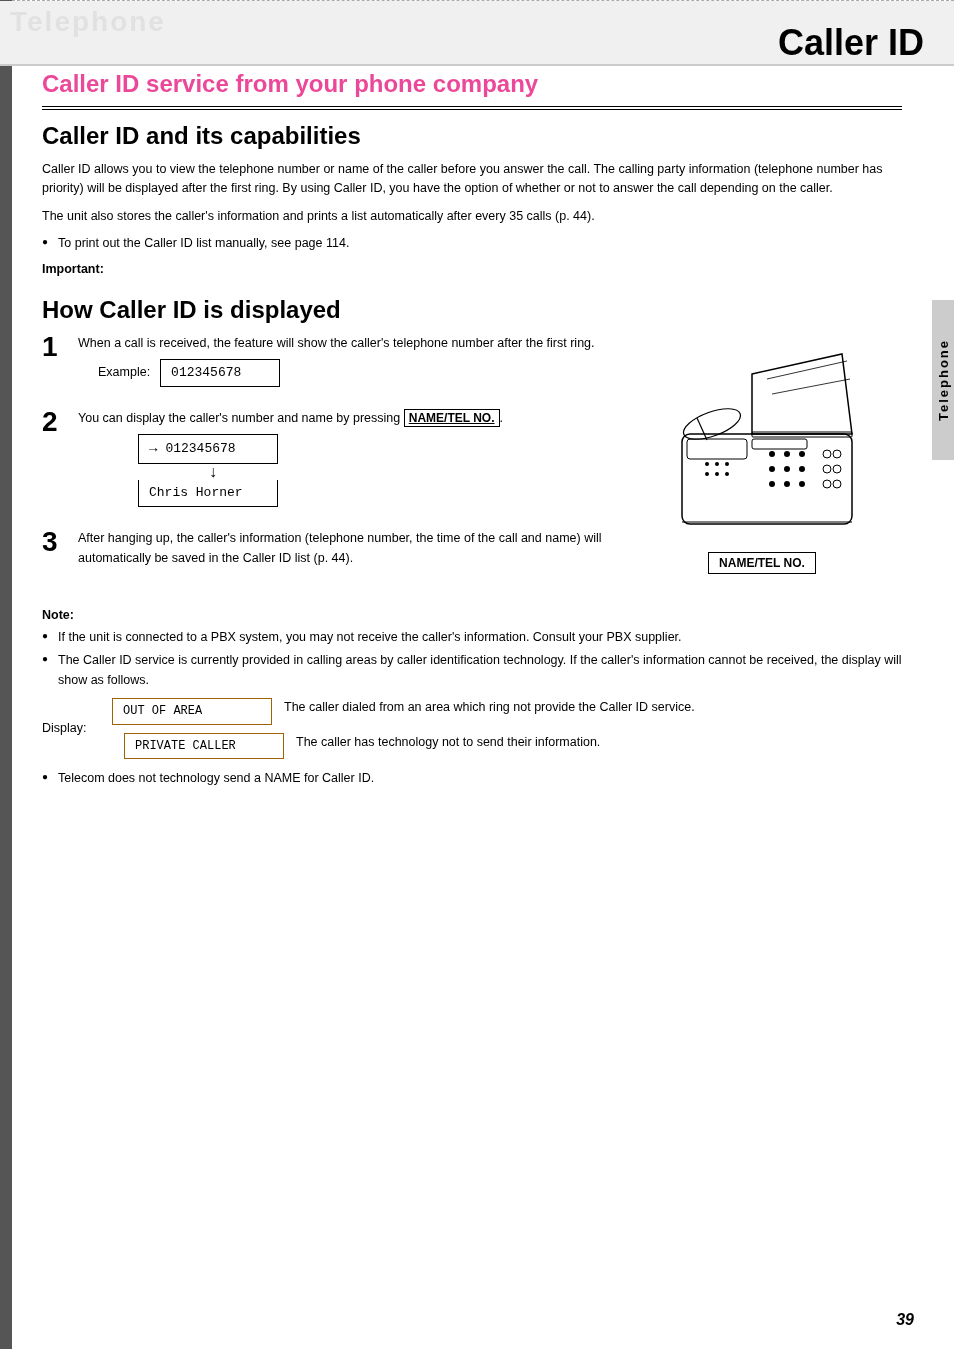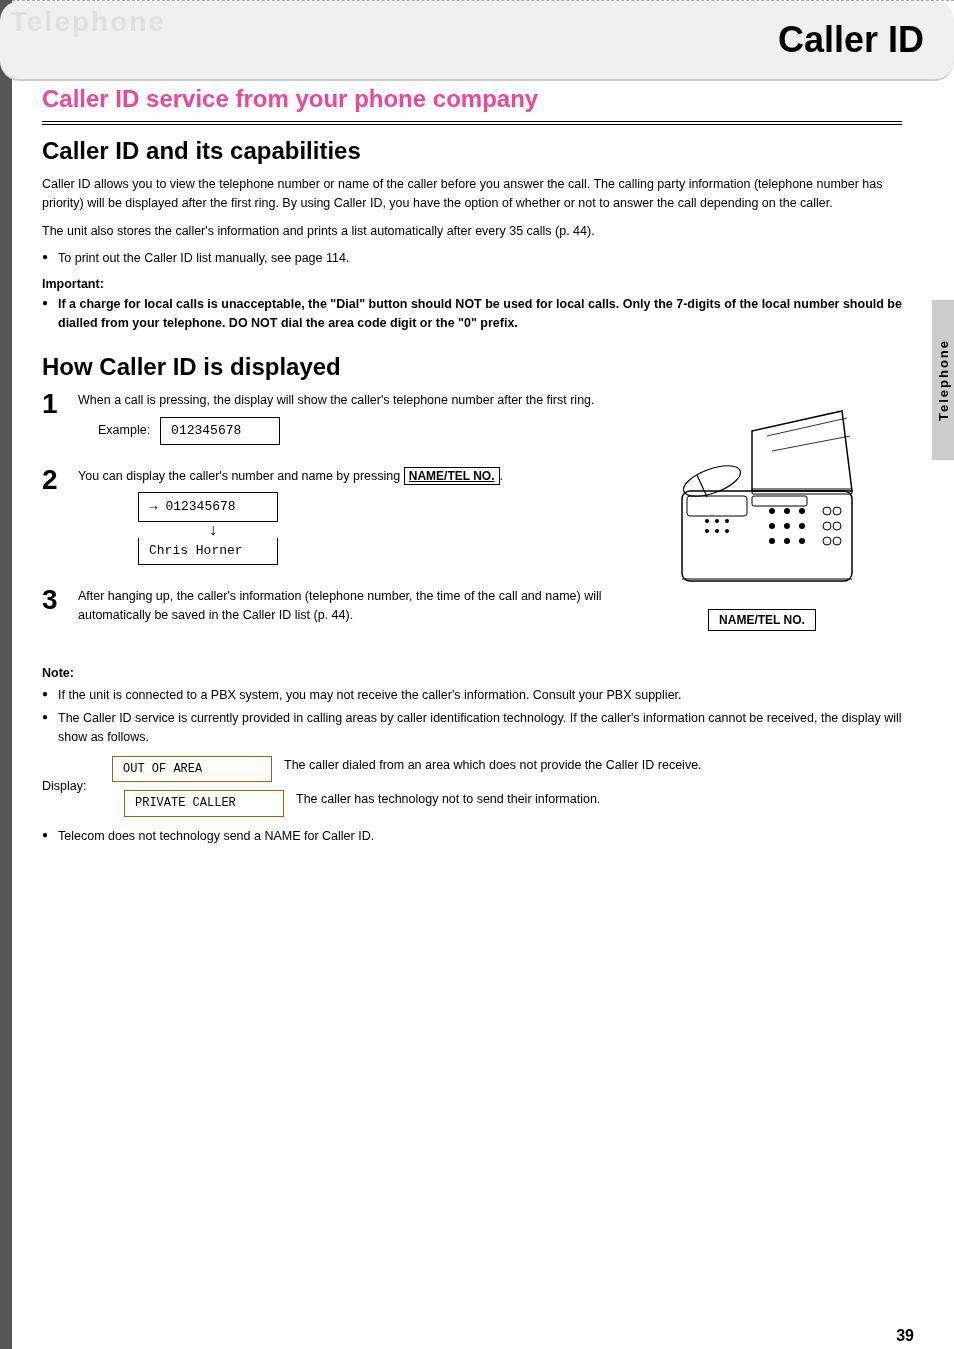--- a/index.html
+++ b/index.html
@@ -18,27 +18,26 @@
       min-height: 1349px;
       background: #fff;
       position: relative;
       padding: 0;
     }
 
     
     .header-bar {
       position: relative;
       width: 100%;
-      height: 80px;
+      height: 65px;
       background: #f0f0f0;
       border-bottom: 2px solid #ccc;
       display: flex;
-      align-items: center;
+      align-items: flex-end;
       justify-content: flex-end;
-      border-radius: 20px;
     }
 
     .header-bg-text {
       position: absolute;
       left: 10px;
       top: 5px;
       font-size: 28px;
       color: #ccc;
       letter-spacing: 2px;
       font-weight: bold;
@@ -320,25 +319,26 @@
 
     .display-description {
       font-size: 12.5px;
       line-height: 1.55;
       flex: 1;
     }
 
     
     .page-number {
       position: absolute;
-      bottom: 4px;
+      bottom: 20px;
       right: 40px;
       font-size: 16px;
       font-weight: bold;
       color: #000;
+      font-style: italic;
     }
 
     
     .top-dashed-line {
       border-top: 1px dashed #aaa;
       margin: 0 0 0 12px;
     }
 
     kbd {
       border: 1px solid #000;
@@ -375,33 +375,32 @@
     <h2 class="section-title-sub">Caller ID and its capabilities</h2>
 
     <p class="body-text">Caller ID allows you to view the telephone number or name of the caller before you answer the call. The calling party information (telephone number has priority) will be displayed after the first ring. By using Caller ID, you have the option of whether or not to answer the call depending on the caller.</p>
 
     <p class="body-text">The unit also stores the caller's information and prints a list automatically after every 35 calls (p. 44).</p>
 
     <div class="bullet-item">To print out the Caller ID list manually, see page 114.</div>
 
     <p class="important-label">Important:</p>
 
-    <div class="important-bullet">If a charge for local calls is unacceptable, the "Dial" button should NOT be used for local calls. Only the 7-digits of the local number should be dialled from your telephone. DO NOT dial the area code digit or the "0" prefix.</div>
 
     <div class="how-section">
       <h2 class="section-title-sub">How Caller ID is displayed</h2>
 
       <div class="how-layout">
 
         <div class="how-left">
 
           <div class="step-row">
             <div class="step-number">1</div>
             <div class="step-content">
-              <span>When a call is pressing, the display will show the caller's telephone number after the first ring.</span>
+              <span>When a call is received, the feature will show the caller's telephone number after the first ring.</span>
               <div class="example-row">
                 <span class="example-label">Example:</span>
                 <div class="display-box">012345678</div>
               </div>
             </div>
           </div>
 
           <div class="step-row">
             <div class="step-number">2</div>
             <div class="step-content">
@@ -483,21 +482,21 @@
 
       <div class="bullet-item">If the unit is connected to a PBX system, you may not receive the caller's information. Consult your PBX supplier.</div>
 
       <div class="bullet-item">The Caller ID service is currently provided in calling areas by caller identification technology. If the caller's information cannot be received, the display will show as follows.</div>
 
       <div class="display-row">
         <span class="display-label">Display:</span>
         <div style="display: flex; flex-direction: column; gap: 8px;">
           <div style="display: flex; align-items: flex-start;">
             <div class="display-box-inline">OUT OF AREA</div>
-            <span class="display-description">The caller dialed from an area which does not provide the Caller ID receive.</span>
+            <span class="display-description">The caller dialed from an area which ring not provide the Caller ID service.</span>
           </div>
           <div style="display: flex; align-items: flex-start; margin-left: 12px;">
             <div class="display-box-inline">PRIVATE CALLER</div>
             <span class="display-description">The caller has technology not to send their information.</span>
           </div>
         </div>
       </div>
 
       <div class="bullet-item" style="margin-top: 10px;">Telecom does not technology send a NAME for Caller ID.</div>
 

